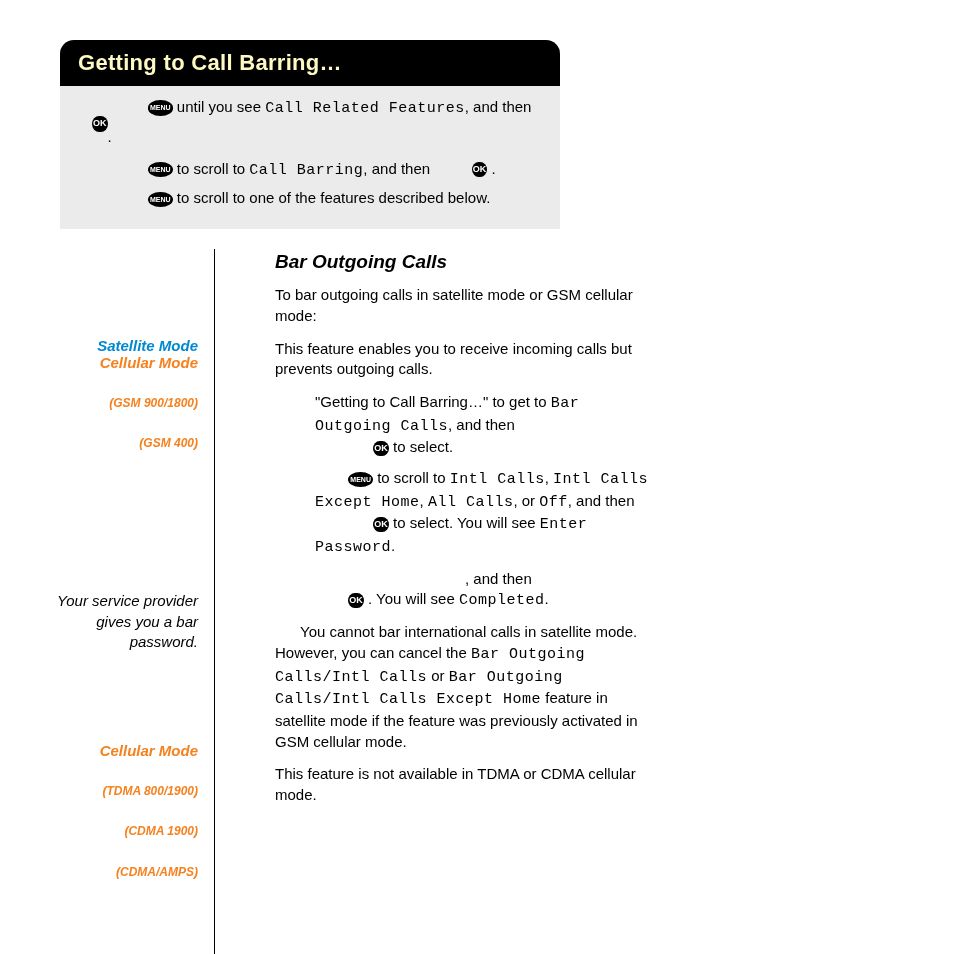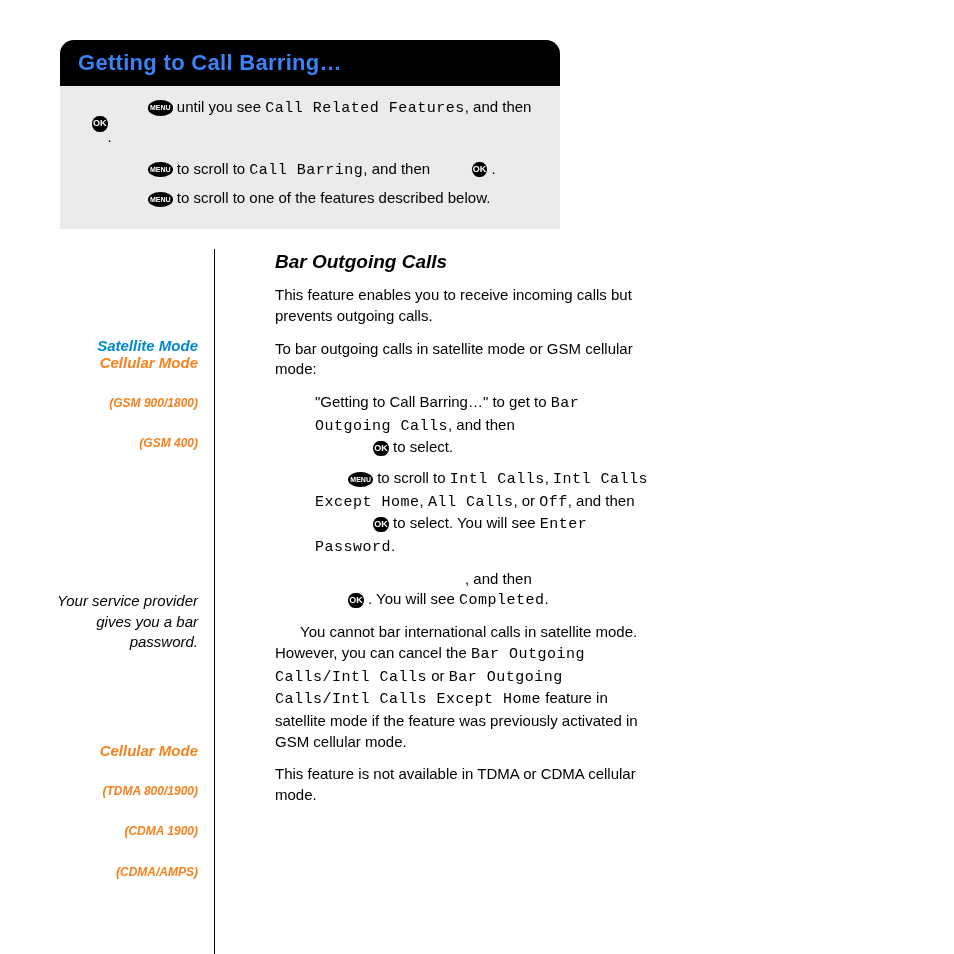--- a/index.html
+++ b/index.html
@@ -20,21 +20,21 @@
     background: #ebebeb;
     border-radius: 14px 14px 0 0;
     overflow: hidden;
     margin-left: 10px;
     width: 500px;
     padding-bottom: 14px;
     margin-bottom: 20px;
   }
   .black-header {
     background: #000;
-    color: #3b82f6;
+    color: #fef9c3;
     font-weight: 900;
     font-size: 22px;
     padding: 10px 18px 10px 18px;
     letter-spacing: 0.3px;
   }
   .top-body {
     padding: 10px 20px 0 34px;
     line-height: 1.45;
   }
   .ok-icon, .menu-icon, .c-icon {
@@ -152,22 +152,22 @@
       <div class="mode-sub">(TDMA 800/1900)</div>
       <div class="mode-sub">(CDMA 1900)</div>
       <div class="mode-sub">(CDMA/AMPS)</div>
       <div style="height:160px;"></div>
     </div>
 
     <div class="divider"></div>
 
     <div class="main">
       <div class="section-title">Bar Outgoing Calls</div>
+      <div class="para">To bar outgoing calls in satellite mode or GSM cellular mode:</div>
       <div class="para">This feature enables you to receive incoming calls but prevents outgoing calls.</div>
-      <div class="para">To bar outgoing calls in satellite mode or GSM cellular mode:</div>
 
       <div class="step">
         <span>"Getting to Call Barring…" to get to </span><span class="lcd">Bar Outgoing Calls</span><span>, and then </span><br>&nbsp;&nbsp;&nbsp;&nbsp;&nbsp;&nbsp;&nbsp;&nbsp;&nbsp;&nbsp;&nbsp;&nbsp;&nbsp;&nbsp;<span class="ok-icon">OK</span><span> to select.</span>
       </div>
 
       <div class="step">
         &nbsp;&nbsp;&nbsp;&nbsp;&nbsp;&nbsp;&nbsp;&nbsp;<span class="menu-icon">MENU</span><span> to scroll to </span><span class="lcd">Intl Calls</span><span>, </span><span class="lcd">Intl Calls Except Home</span><span>, </span><span class="lcd">All Calls</span><span>, or </span><span class="lcd">Off</span><span>, and then </span><br>&nbsp;&nbsp;&nbsp;&nbsp;&nbsp;&nbsp;&nbsp;&nbsp;&nbsp;&nbsp;&nbsp;&nbsp;&nbsp;&nbsp;<span class="ok-icon">OK</span><span> to select. You will see </span><span class="lcd">Enter Password</span><span>.</span>
       </div>
 
       <div class="step">

